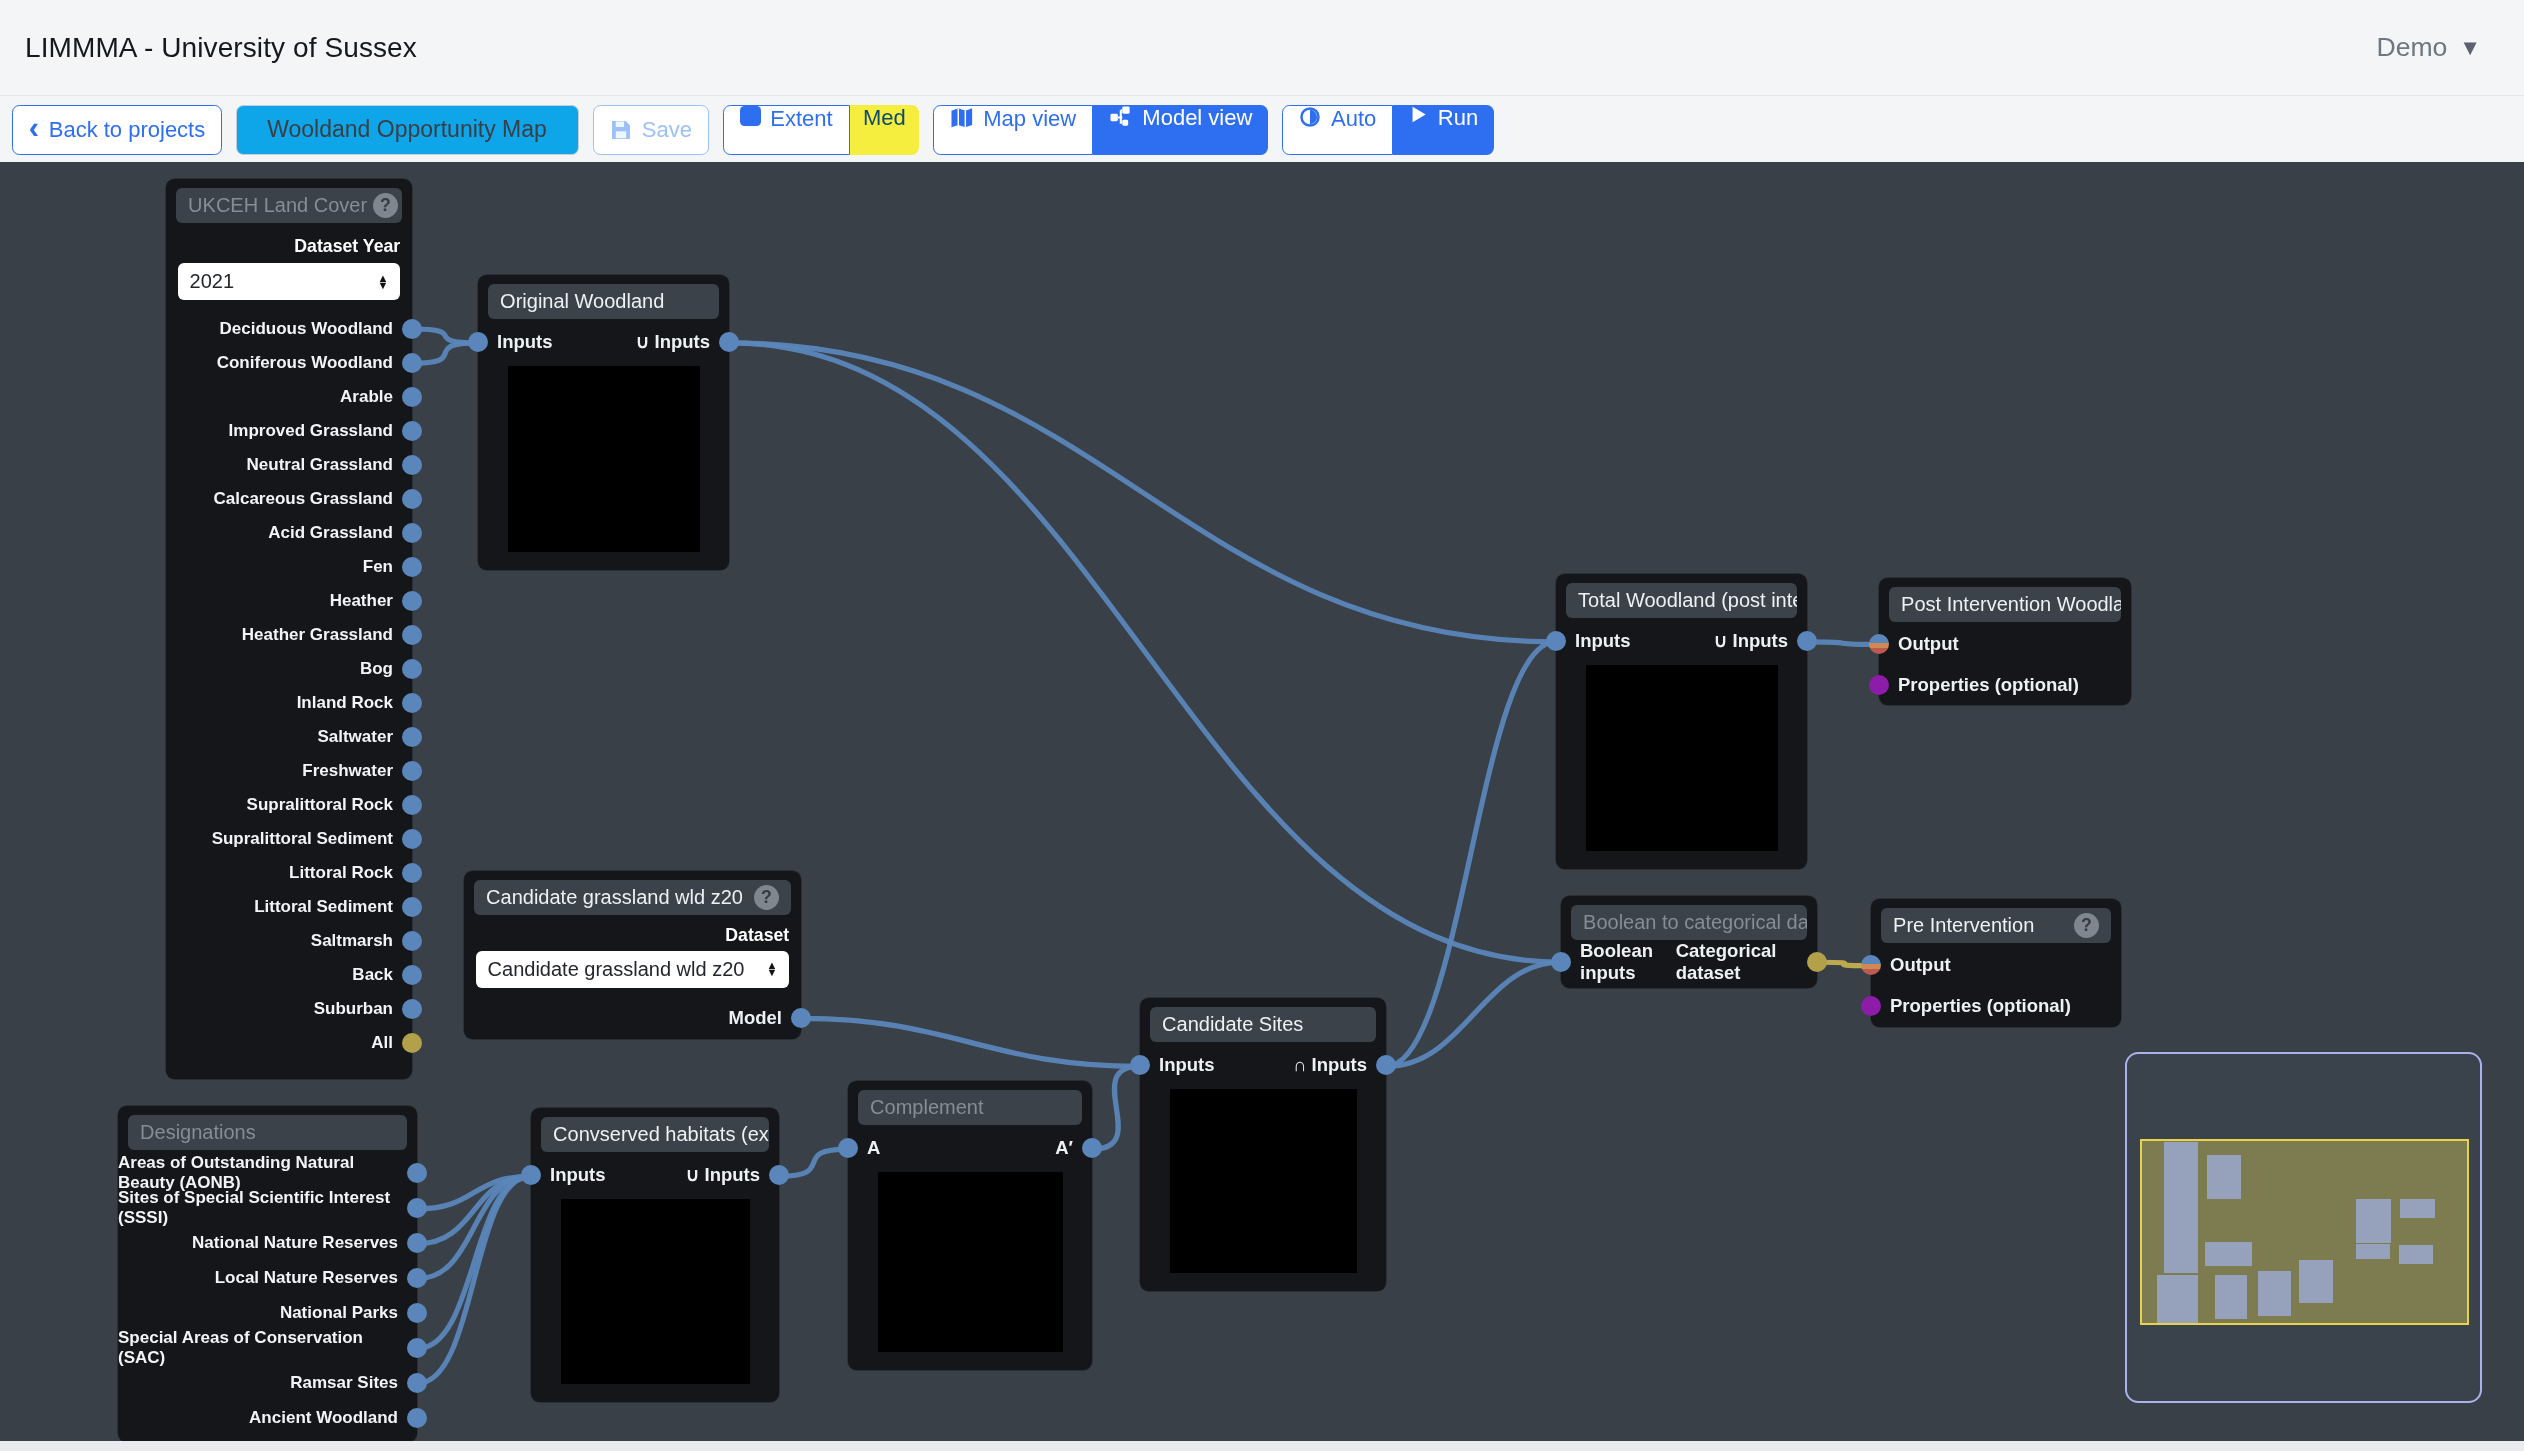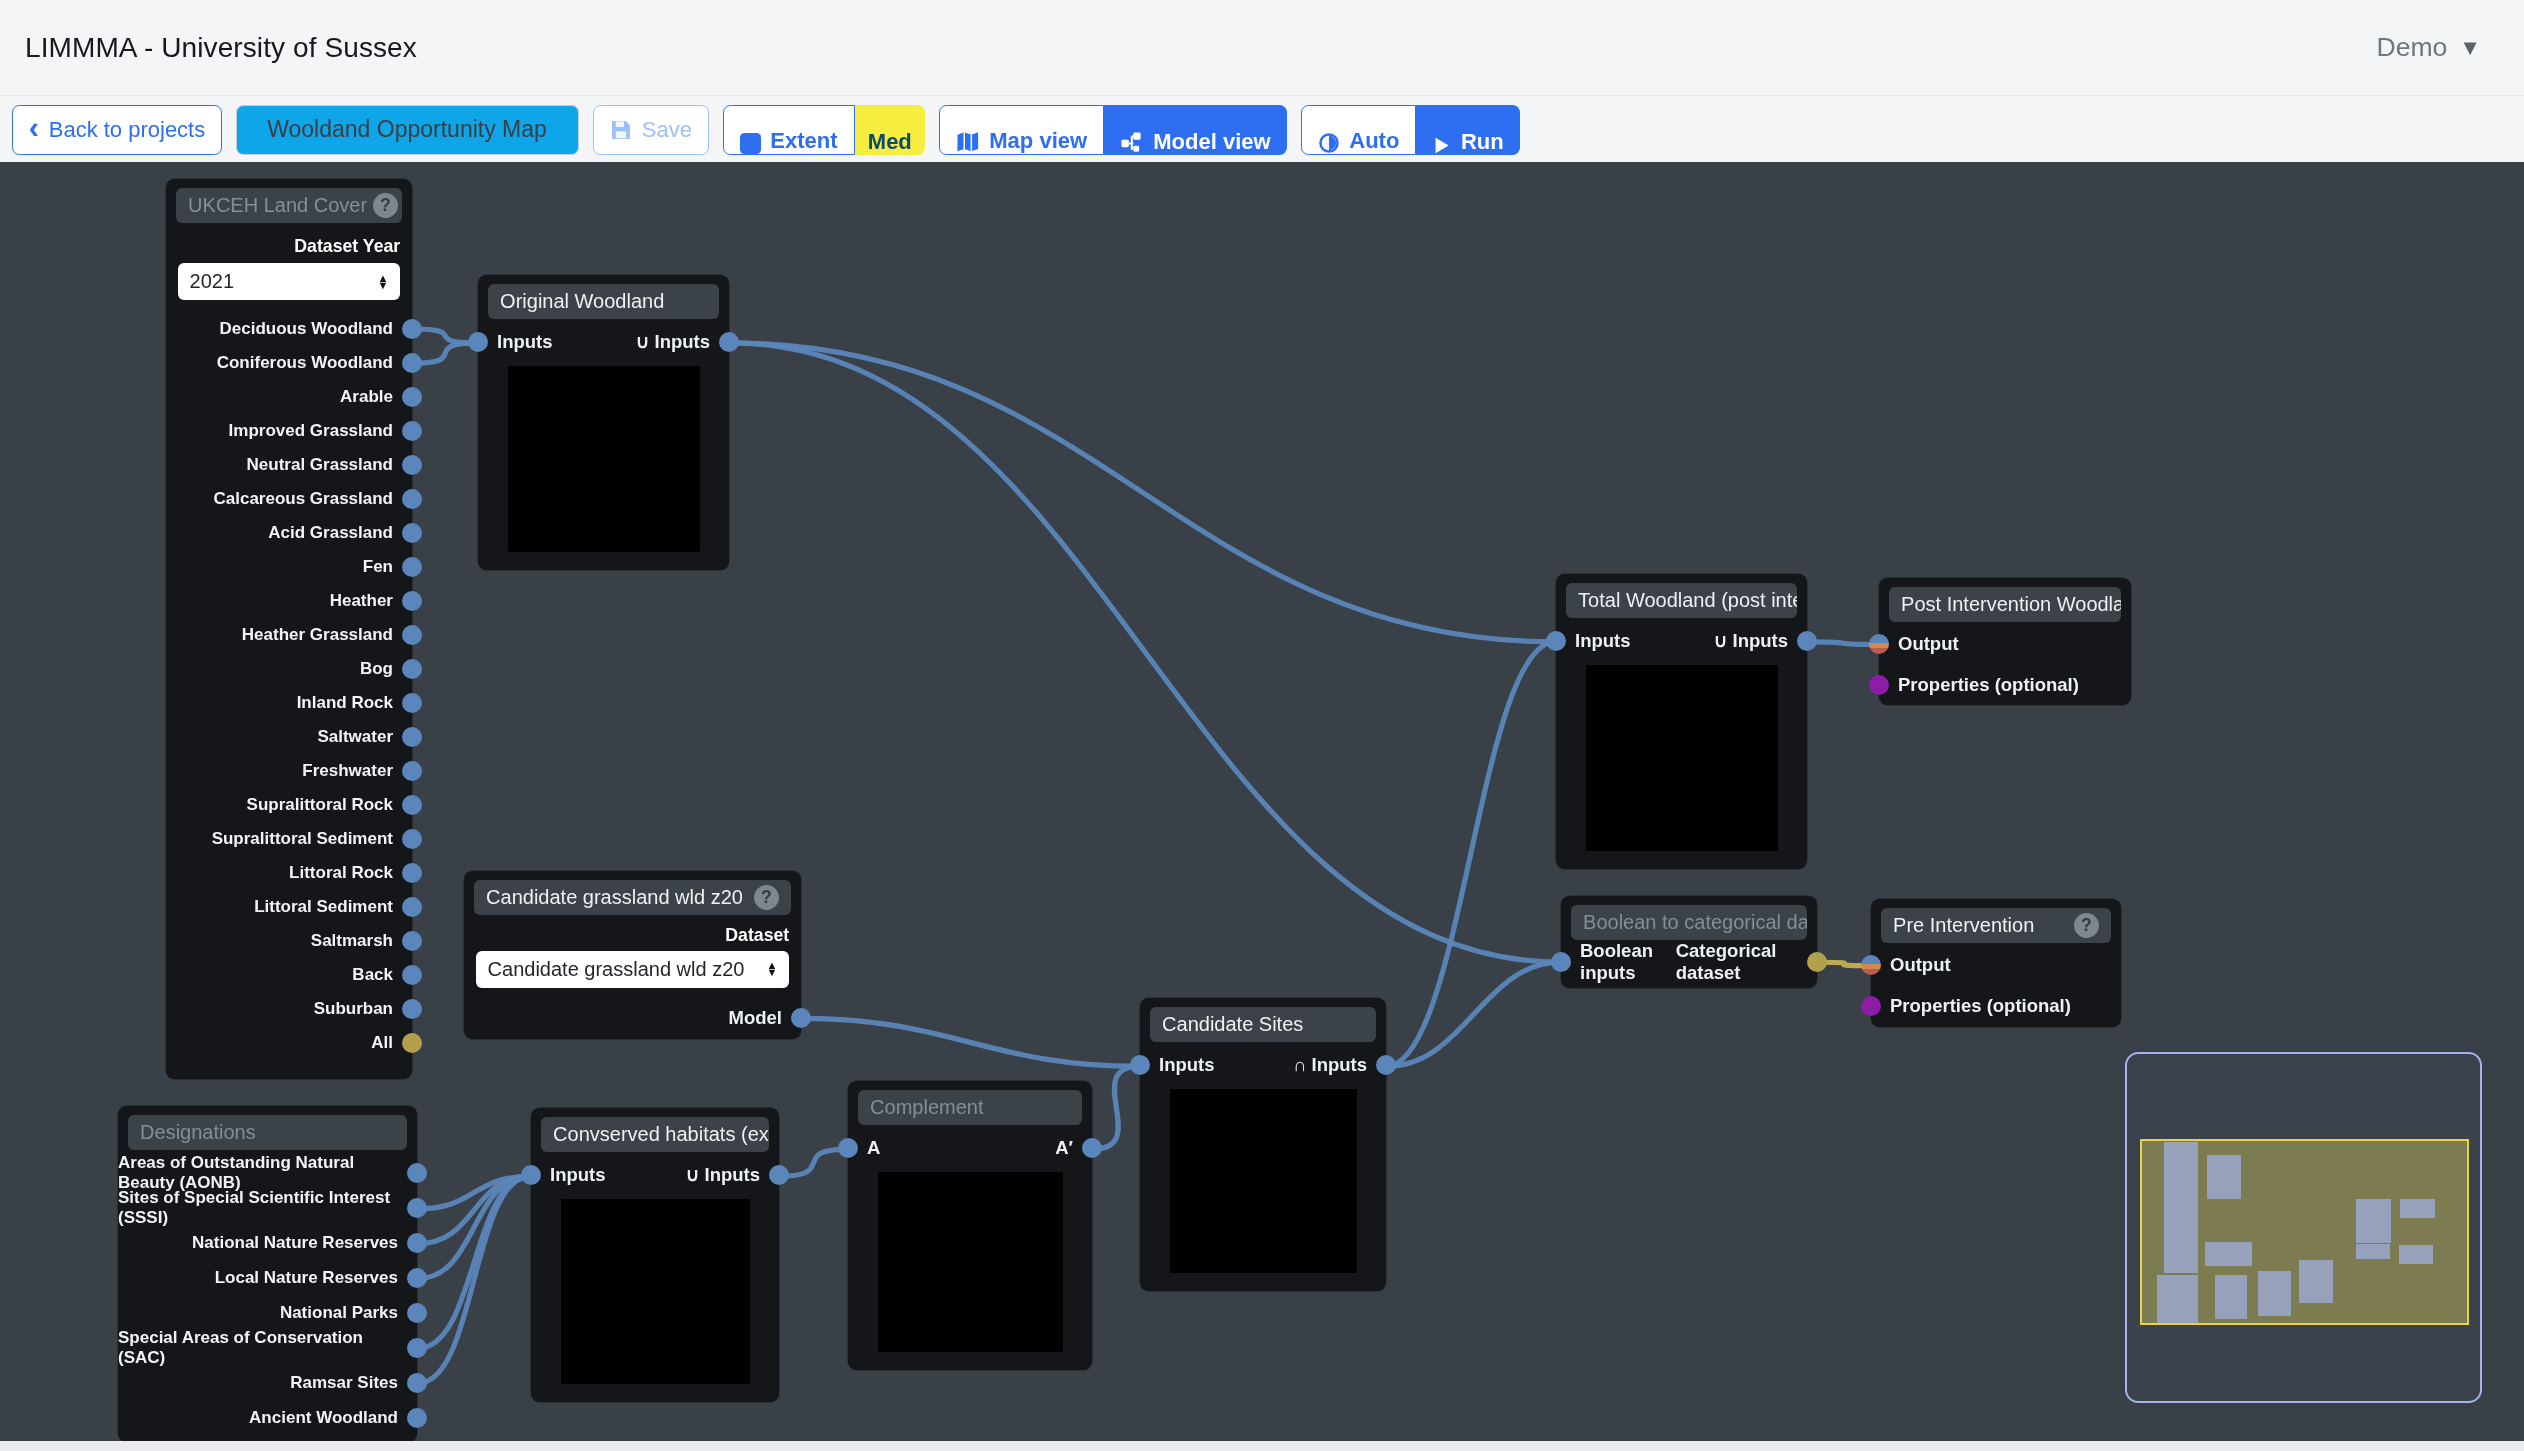--- a/index.html
+++ b/index.html
@@ -18,22 +18,22 @@
   .toolbar { position:absolute; top:97px; left:0; width:100%; height:65px;
     display:flex; align-items:center; gap:14px; padding:0 11.8px; background:#f4f5f7; z-index:5; }
   .btn { height:50px; display:flex; align-items:center; gap:9.6px; padding:0 16px;
     border:1.5px solid #2e6ff2; border-radius:7.4px; background:#fff; color:#2e6ff2;
     font-size:22px; font-weight:500; cursor:pointer; white-space:nowrap; }
   .btn .chev { font-size:31px; font-weight:700; line-height:1; margin-top:-4.4px; }
   .btn.disabled { border-color:#9cc0f8; color:#9cc0f8; }
   .proj-input { height:50px; width:343px; border:1.5px solid #c7cdd6; border-radius:7.4px;
     padding:0 30px; font-size:23px; color:#3a3f45; background:#0ea5e9; font-family:inherit; }
   .grp { display:flex; height:50px; align-items:stretch; }
-  .seg { display:flex; align-items:flex-end; gap:9.6px; padding:0 16px; font-size:22px;
-    font-weight:700; cursor:pointer; }
+  .seg { display:flex; align-items:flex-start; gap:9.6px; padding:0 16px; font-size:22px;
+    font-weight:400; cursor:pointer; }
   .seg.white { background:#fff; color:#2e6ff2; border:1.5px solid #2e6ff2; border-radius:7.4px 0 0 7.4px; }
   .seg.blue  { background:#2e6ff2; color:#fff; border-radius:0 7.4px 7.4px 0; }
   .seg.yellow{ background:#f6ee3e; color:#0c4a6e; border-radius:0 7.4px 7.4px 0; padding:0 13.3px; }
   .icon-sq { width:20.7px; height:20.7px; border-radius:4.4px; background:#2e6ff2; }
 
   
   #canvas { position:absolute; top:162px; left:0; width:2525px; height:1289px;
     background:#394047; overflow:hidden; }
   #edge-svg { position:absolute; top:0; left:0; z-index:0; pointer-events:none; }
 

